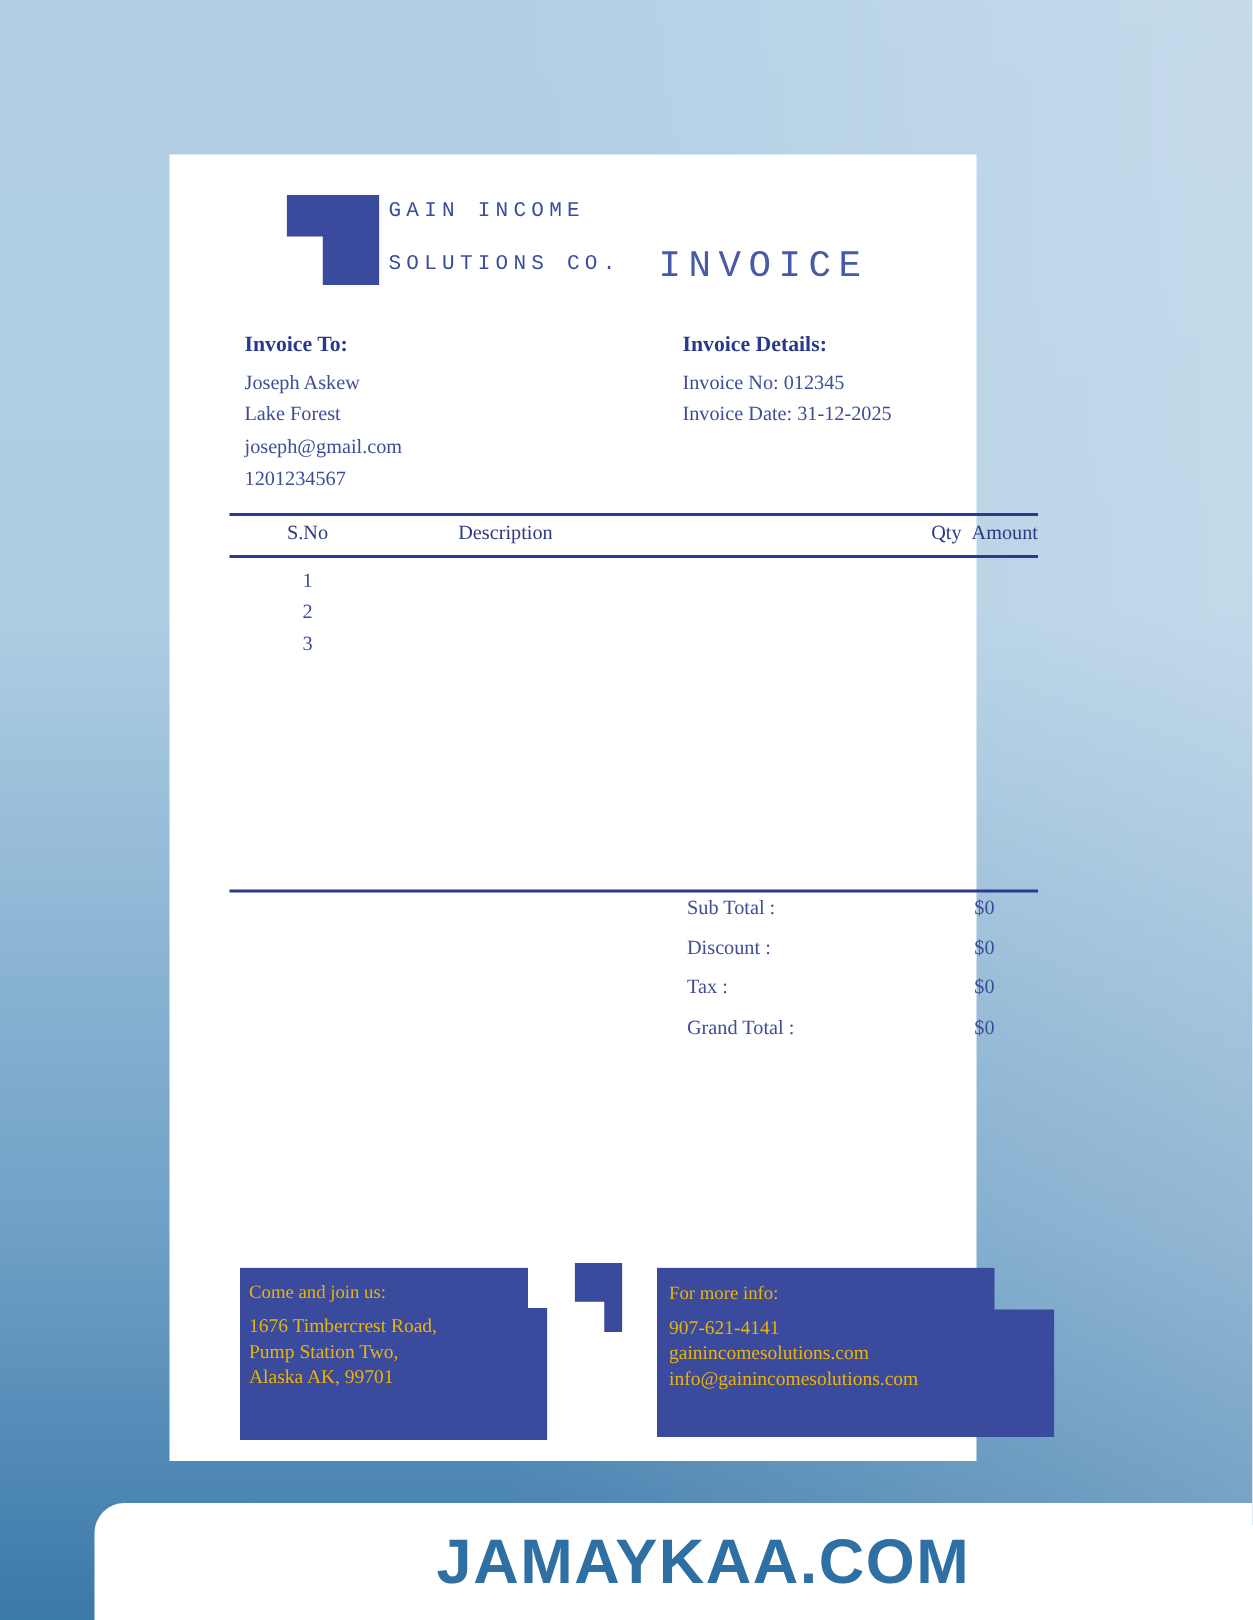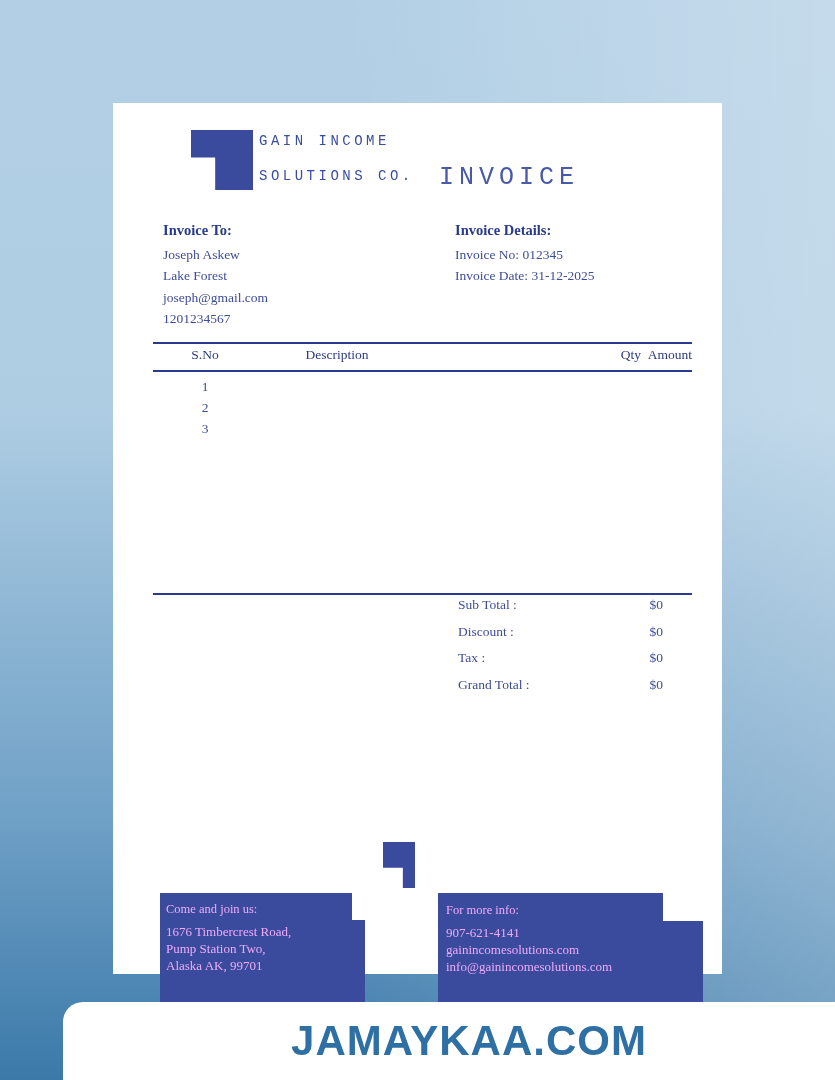--- a/index.html
+++ b/index.html
@@ -4,21 +4,21 @@
 <style>
   html,body{margin:0;padding:0;}
   body{width:835px;height:1080px;overflow:hidden;font-family:"Liberation Serif",serif;}
   .canvas{
     position:relative;width:835px;height:1080px;overflow:hidden;
     background:
       linear-gradient(to right, rgba(255,255,255,0) 40%, rgba(255,255,255,0.25) 100%),
       linear-gradient(to bottom, #B2CFE5 0%, #AECDE3 38%, #6FA0C6 76%, #3B79A9 100%);
   }
   .page{
-    position:absolute;left:113px;top:103px;width:609px;height:871px;
+    position:absolute;left:113px;top:103px;width:538px;height:871px;
     background:#ffffff;
   }
   
   .logo{
     position:absolute;left:78px;top:27px;width:62px;height:60px;background:#3A4A9D;
     clip-path:polygon(0 0,100% 0,100% 100%,39% 100%,39% 46%,0 46%);
   }
   .brand{
     position:absolute;left:146px;top:30px;
     font-family:"Liberation Mono",monospace;font-size:14px;color:#3A4C9F;
@@ -45,21 +45,21 @@
   .c1{width:104px;text-align:center;}
   .c2{width:160px;text-align:center;}
   .c3{width:224px;text-align:right;}
   .c4{width:51px;text-align:right;padding-right:0px;box-sizing:border-box;}
   .rows{position:absolute;left:40px;top:273px;width:539px;font-size:13.5px;color:#3F4C97;}
   .rows .r{width:104px;text-align:center;line-height:21px;}
   
   .totals{position:absolute;left:345px;top:494px;width:205px;font-size:13.5px;color:#3F4C97;}
   .totals .row{display:flex;justify-content:space-between;height:26.5px;align-items:flex-start;}
   
-  .fbox{position:absolute;background:#3A4A9D;color:#f0abfc;font-size:13px;line-height:17px;margin-top:48px;}
+  .fbox{position:absolute;background:#3A4A9D;color:#eab308;font-size:13px;line-height:17px;}
   .fbox .fh{font-size:12.5px;margin-bottom:5px;}
   .fbox-left{
     left:47px;top:742px;width:205px;height:115px;
     clip-path:polygon(0 0,192px 0,192px 27px,205px 27px,205px 115px,0 115px);
     padding:0;
   }
   .fbox-left .inner{padding:8px 10px 0 6px;}
   .fbox-right{
     left:325px;top:742px;width:265px;height:113px;
     clip-path:polygon(0 0,225px 0,225px 28px,265px 28px,265px 113px,0 113px);

